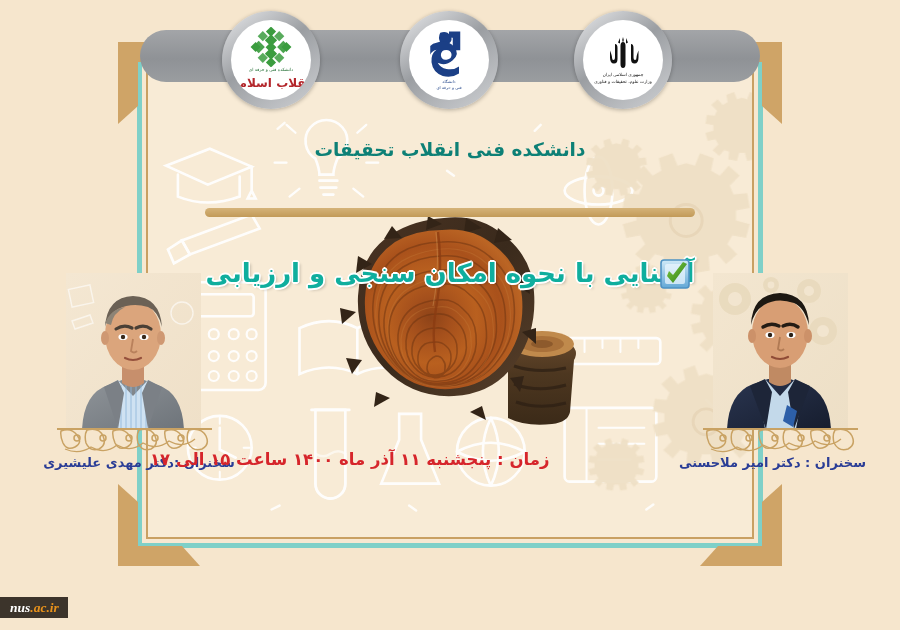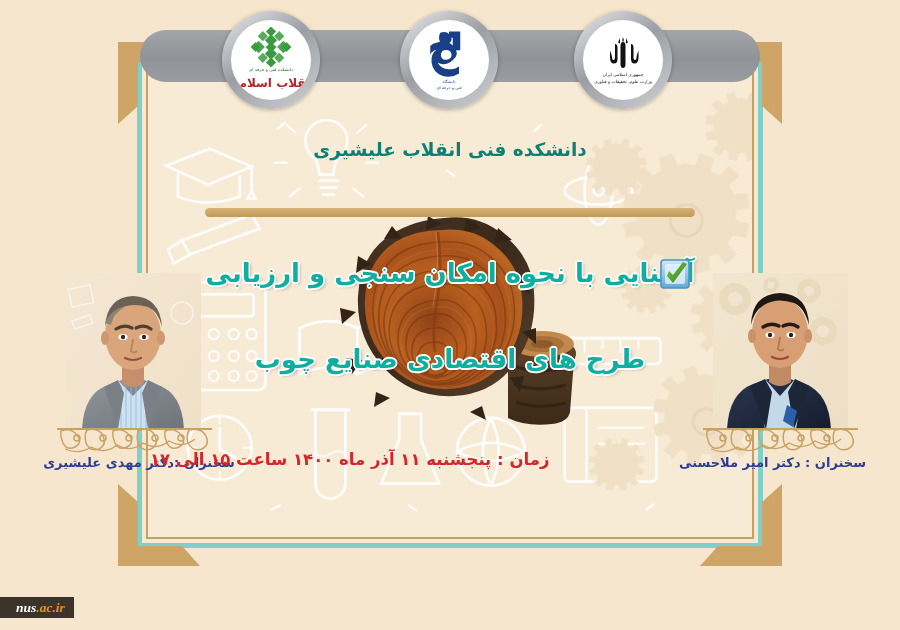--- a/index.html
+++ b/index.html
@@ -177,21 +177,21 @@
   .fline.link { top:492px; font-size:19.5px; }
   .fline.link .url {
     direction:ltr; unicode-bidi:embed;
     font-family:"Liberation Sans", sans-serif; font-weight:normal;
     color:#d6252b; letter-spacing:.1px;
   }
 
   
   .watermark {
     position:absolute; left:0; bottom:12px; z-index:9;
-    background:#3c342b; padding:4px 9px 4px 16px;
+    background:#3c342b; padding:4px 9px 4px 10px;
     font-family:"Liberation Serif", serif; font-style:italic;
     font-weight:bold; font-size:13.5px; line-height:1;
     direction:ltr;
   }
   .watermark .a { color:#ffffff; }
   .watermark .b { color:#e8921c; }
 </style>
 </head>
 <body>
 
@@ -386,21 +386,21 @@
           <path d="M30 8 l-4 9 l4 2 z"></path>
           <path d="M42 8 l4 9 l-4 2 z"></path>
         </g>
       </svg>
       <div class="logo-cap blk">جمهوری اسلامی ایران</div>
       <div class="logo-cap blk">وزارت علوم، تحقیقات و فناوری</div>
     </div>
   </div>
 
   <div class="head-wrap">
-    <div class="head2">دانشکده فنی انقلاب علیشیری</div>
+    <div class="head2">دانشکده فنی انقلاب تحقیقات</div>
   </div>
   <div class="divider"></div>
 
   <svg class="stump" viewBox="0 0 248 212">
     <defs>
       <radialGradient id="woodg" cx="42%" cy="55%" r="72%">
         <stop offset="0%" stop-color="#8d4318"></stop>
         <stop offset="18%" stop-color="#a5501c"></stop>
         <stop offset="40%" stop-color="#b9601f"></stop>
         <stop offset="62%" stop-color="#a9511b"></stop>
@@ -465,21 +465,20 @@
       <path d="M110 33 q27 -2 44 14 q22 17 24 45 q3 31 -14 53 q-17 24 -48 26 q-32 2 -53 -22 q-21 -23 -19 -56 q2 -32 26 -48 q17 -10 40 -12 z"></path>
       <path d="M108 61 q21 -2 35 12 q17 13 18 35 q3 25 -11 42 q-13 19 -38 20 q-25 2 -41 -17 q-16 -18 -15 -43 q2 -26 21 -38 q13 -8 31 -11 z"></path>
       <path d="M106 91 q13 -2 22 8 q11 9 11 24 q2 16 -7 28 q-9 13 -25 13 q-17 2 -28 -11 q-11 -12 -10 -30 q2 -18 15 -26 q9 -6 22 -6 z"></path>
     </g>
 
     <path d="M106 16 q5 40 -2 76 q-4 24 -1 44" fill="none" stroke="#8a3b12" stroke-width="2.4" opacity=".75"></path>
     <path d="M104 16 q4 38 -3 74" fill="none" stroke="#d09657" stroke-width="1.1" opacity=".45"></path>
   </svg>
 
   <div class="title-line title-1">آشنایی با نحوه امکان سنجی و ارزیابی</div>
-  <div class="title-line title-2">طرح های اقتصادی صنایع چوب</div>
 
   <svg class="chk" viewBox="0 0 34 34">
     <defs>
       <linearGradient id="cbg" x1="0" y1="0" x2="0" y2="1">
         <stop offset="0%" stop-color="#cfe9f7"></stop>
           <stop offset="100%" stop-color="#63a8d6"></stop>
       </linearGradient>
       <linearGradient id="ckg" x1="0" y1="0" x2="1" y2="1">
         <stop offset="0%" stop-color="#7ecb3f"></stop>
           <stop offset="100%" stop-color="#2e7d1b"></stop>

